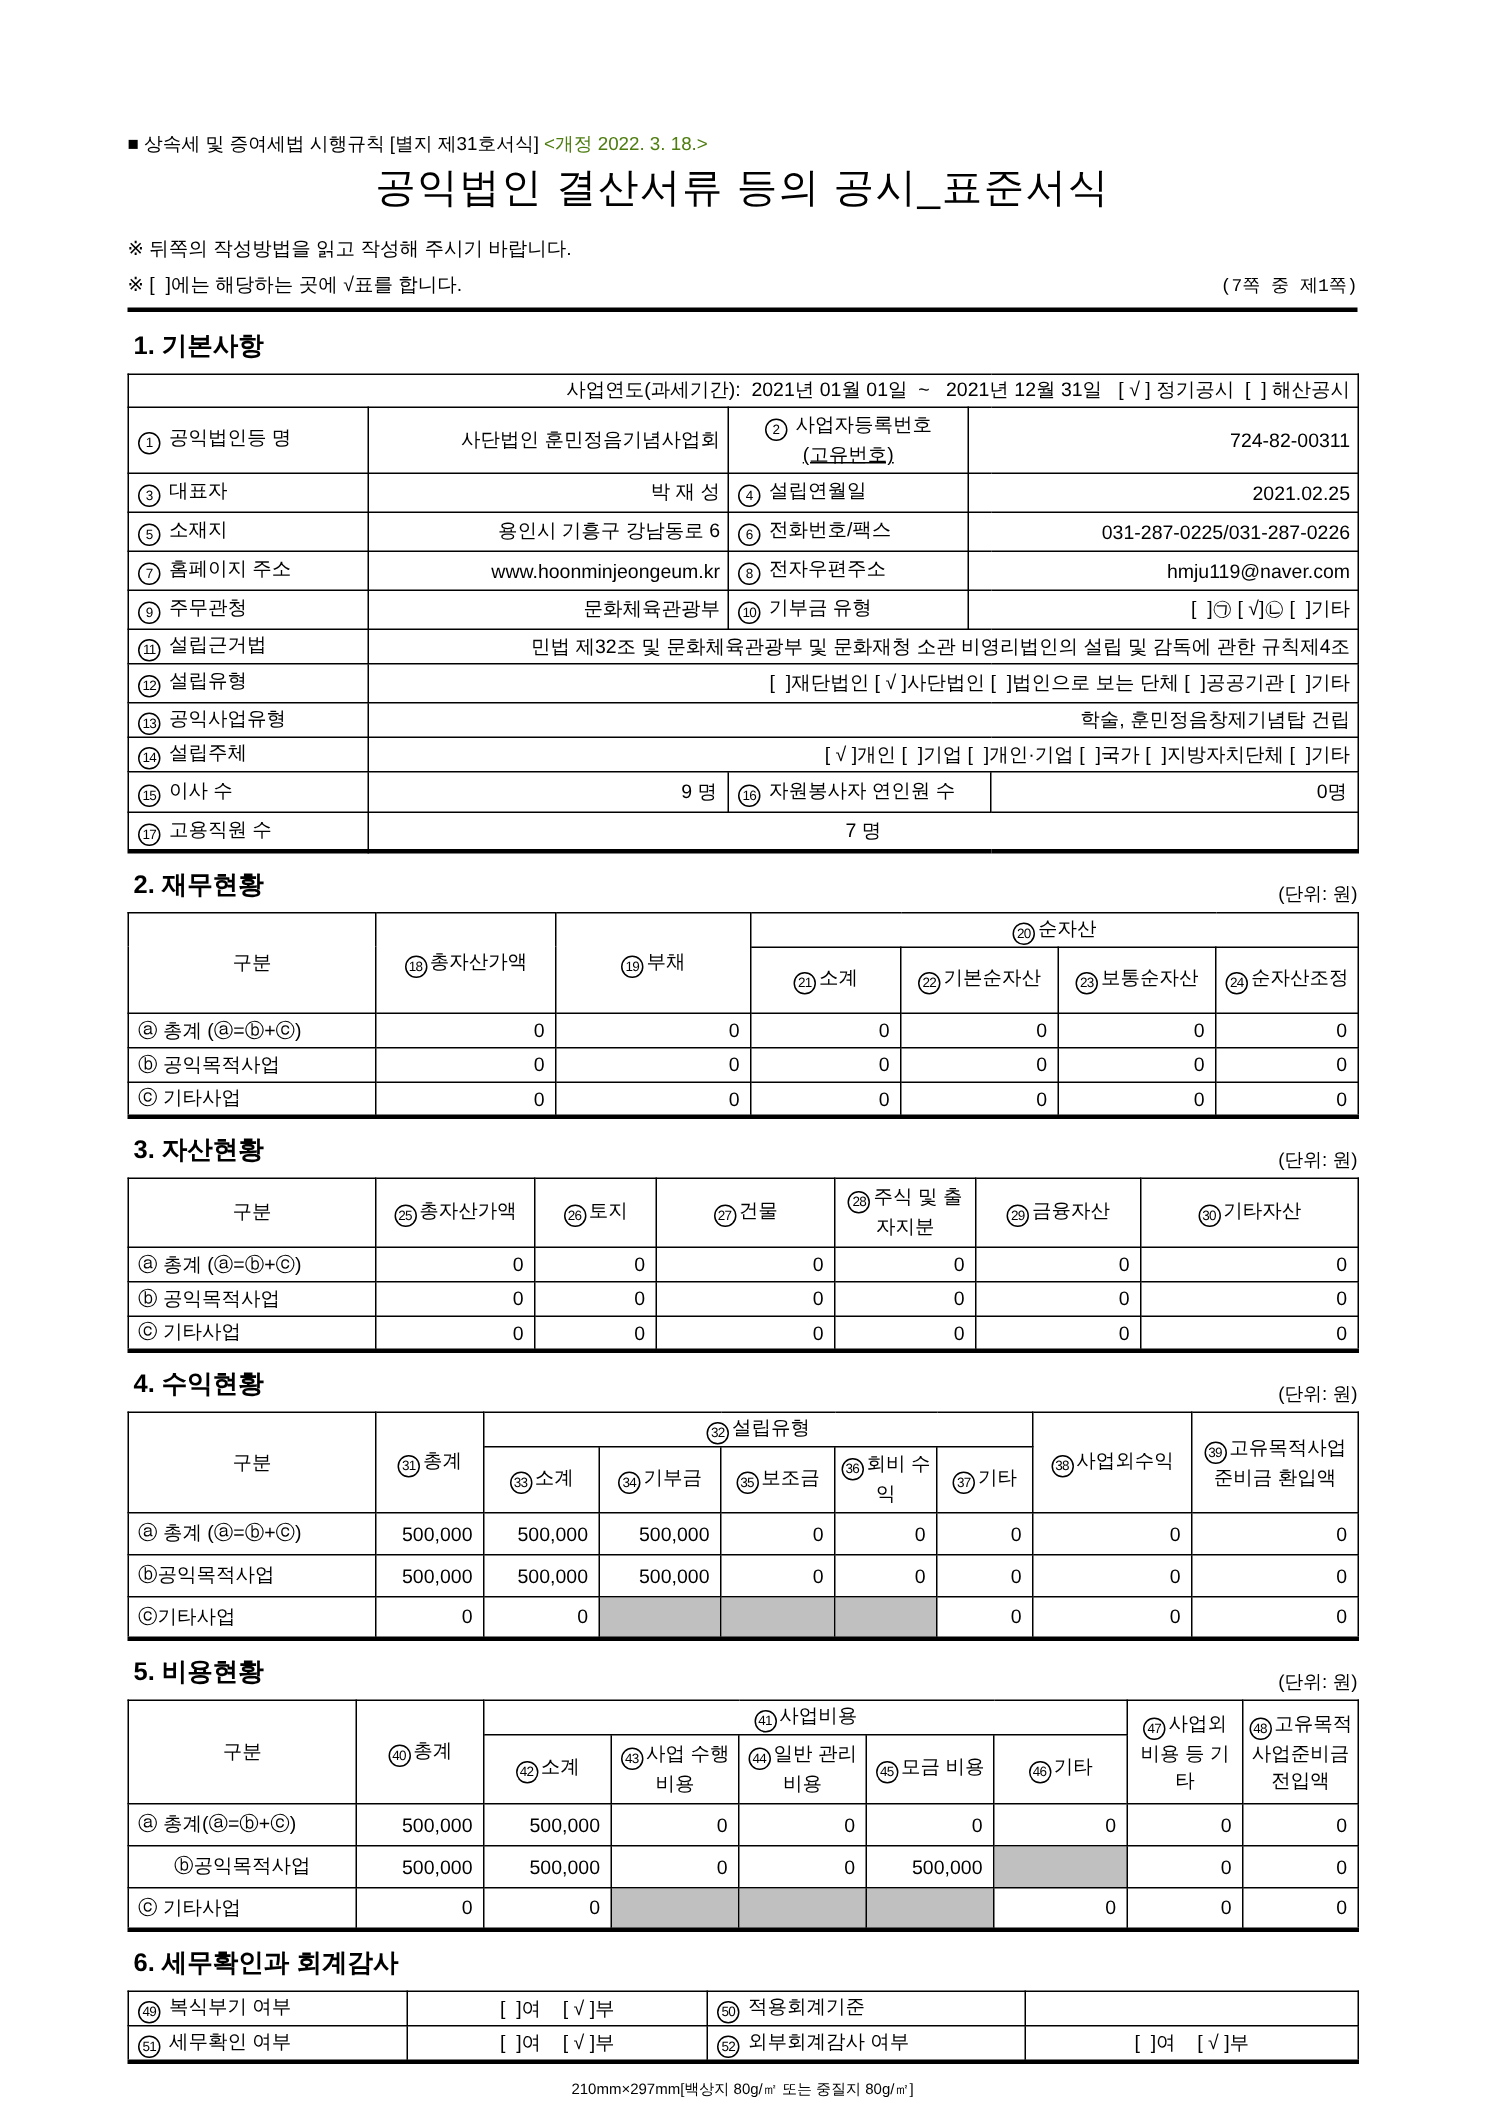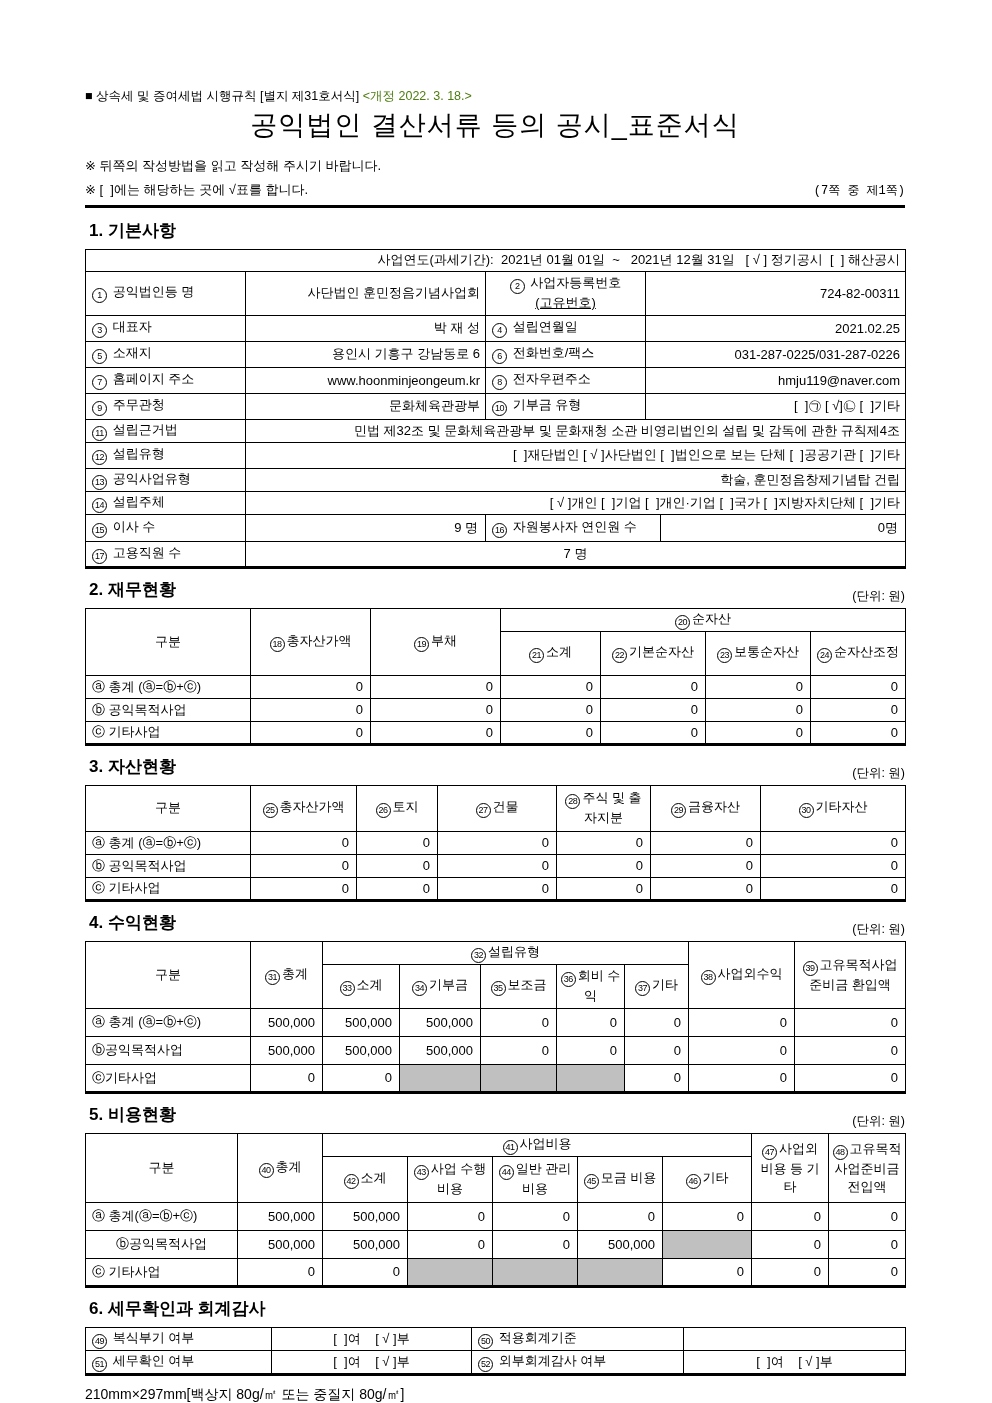--- a/index.html
+++ b/index.html
@@ -27,21 +27,21 @@
   td.num{text-align:right;padding-right:7px;white-space:nowrap;}
   td.ctr{text-align:center;white-space:pre-wrap;}
   td.gray{background:#c0c0c0;}
   tr.r22{height:22px;} tr.r23{height:23px;} tr.r26{height:26px;}
   tr.r27{height:27px;} tr.r28{height:28px;} tr.r44{height:44px;} tr.r46{height:46px;}
   tr.r20{height:20px;}
   .cn{display:inline-block;box-sizing:border-box;min-width:15px;height:15px;
       border:1px solid #000;border-radius:50%;font-size:9px;line-height:13px;
       text-align:center;vertical-align:-2px;margin-right:2px;padding:0 1px;letter-spacing:-0.5px;}
   .sub{display:block;text-align:center;text-decoration:underline;}
-  .footer{margin-top:10px;text-align:left;font-size:14px;}
+  .footer{margin-top:10px;text-align:center;font-size:10px;}
 </style>
 </head>
 <body>
 
 <div class="page">
   <div class="content">
 
     <div class="notice"><span>■ 상속세 및 증여세법 시행규칙 [별지 제31호서식] </span><span class="rev">&lt;개정 2022. 3. 18.&gt;</span></div>
 
     <div class="doc-title">공익법인 결산서류 등의 공시_표준서식</div>

